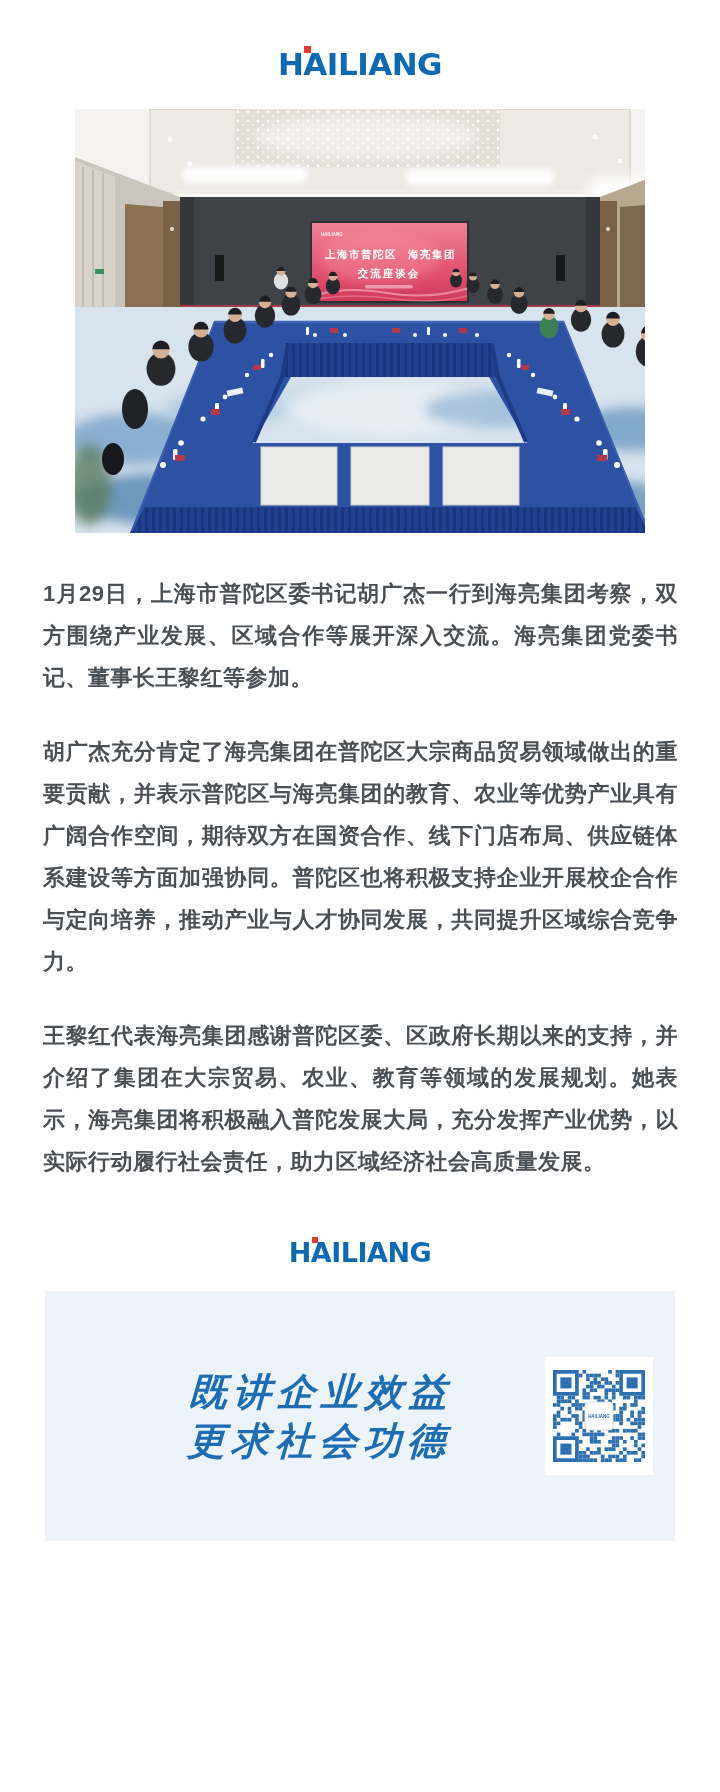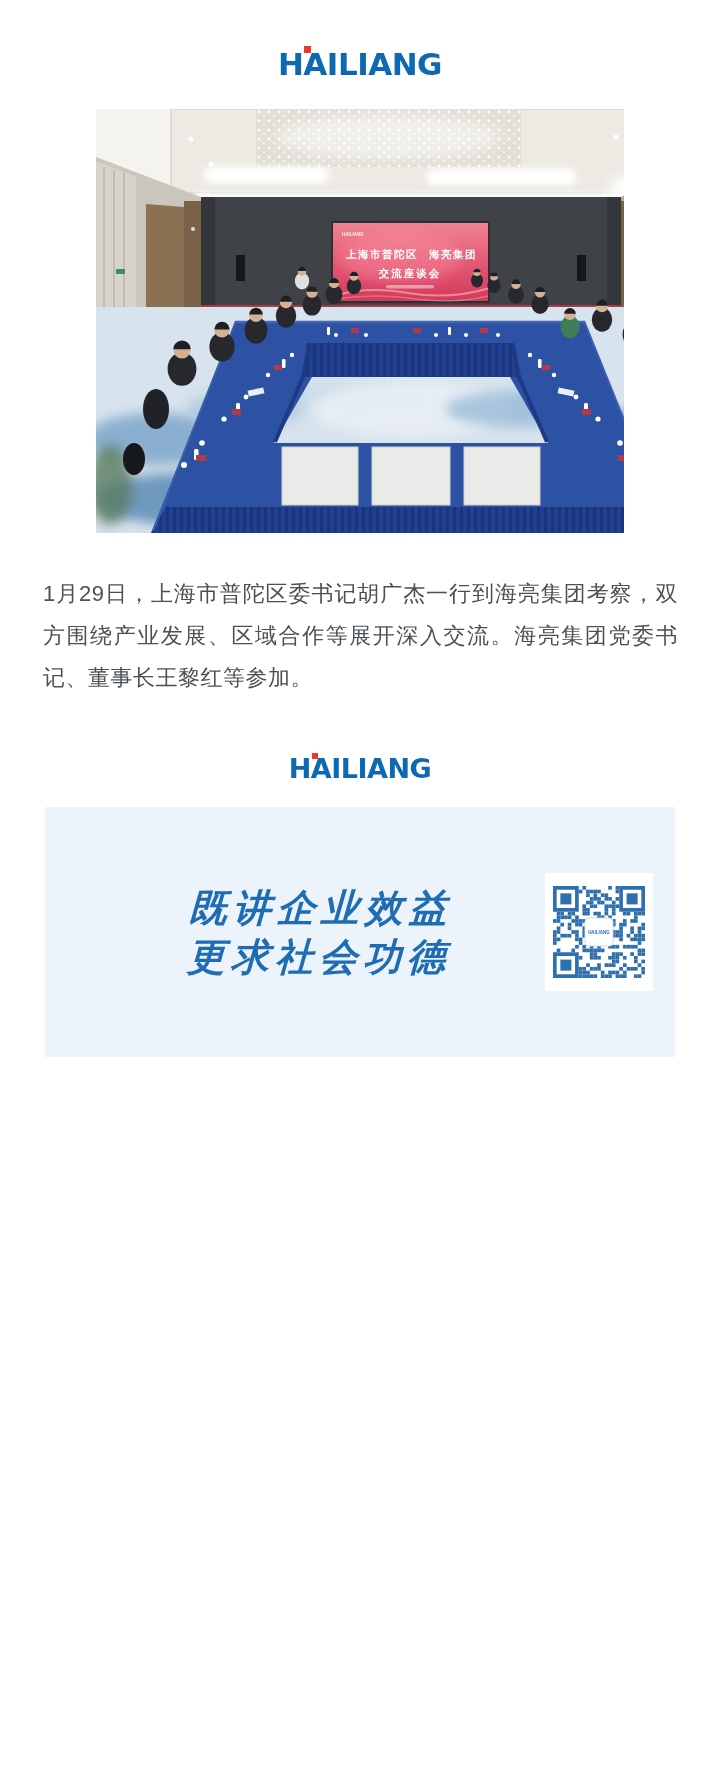--- a/index.html
+++ b/index.html
@@ -6,25 +6,25 @@
   .page{width:720px;min-height:1792px;margin:0 auto;background:#ffffff;
         font-family:"Liberation Sans","DejaVu Sans",sans-serif;box-sizing:border-box;
         padding-bottom:95px;overflow:hidden;}
   .logo-row{text-align:center;}
   .logo-row.header{padding-top:50px;}
   .logo{position:relative;display:inline-block;font-family:"DejaVu Sans",sans-serif;
         font-weight:bold;color:#0e69b3;font-size:31px;letter-spacing:-0.5px;line-height:28px;}
   .logo .dot{position:absolute;left:26px;top:-4px;width:7px;height:7px;background:#e8382f;}
   .logo.small{font-size:27px;line-height:24px;}
   .logo.small .dot{left:23px;top:-4px;width:6px;height:6px;}
-  .photo-wrap{width:528px;height:424px;margin:30px auto 0;overflow:hidden;}
+  .photo-wrap{width:570px;height:424px;margin:30px auto 0;overflow:hidden;}
   .photo-wrap svg{display:block;}
   .article{margin:40px 42px 0 43px;color:#4b5055;font-size:22px;line-height:42px;
            text-align:justify;letter-spacing:0.5px;}
-  .article p{margin:0 0 32px 0;}
+  .article p{margin:0 0 32px 0;font-weight:bold;}
   .article p:last-child{margin-bottom:0;}
   .footer-logo-row{margin-top:58px;text-align:center;}
   .promo-card{width:630px;height:250px;margin:25px auto 0;background:#edf3fa;
               display:flex;align-items:center;box-sizing:border-box;
               padding-left:50px;padding-right:22px;}
   .slogan{flex:1;text-align:center;color:#1e6cb3;font-weight:bold;font-size:38px;
           line-height:49px;letter-spacing:6px;font-style:italic;
           font-family:"DejaVu Serif","Liberation Serif",serif;transform:skewX(-2deg);}
   .qr-box{width:108px;height:118px;background:#ffffff;position:relative;flex:none;
           display:flex;align-items:center;justify-content:center;}
@@ -238,20 +238,22 @@
         <use href="#person-dark" transform="translate(612,247) scale(1.25)"></use>
         <ellipse cx="60" cy="300" rx="13" ry="20" fill="#202227"></ellipse>
         <ellipse cx="38" cy="350" rx="11" ry="16" fill="#17181c"></ellipse>
         <ellipse cx="623" cy="370" rx="13" ry="24" fill="#3f5d46"></ellipse>
       </g>
     </svg>
   </div>
 
   <div class="article">
     <p>1月29日，上海市普陀区委书记胡广杰一行到海亮集团考察，双方围绕产业发展、区域合作等展开深入交流。海亮集团党委书记、董事长王黎红等参加。</p>
+    <p>胡广杰充分肯定了海亮集团在普陀区大宗商品贸易领域做出的重要贡献，并表示普陀区与海亮集团的教育、农业等优势产业具有广阔合作空间，期待双方在国资合作、线下门店布局、供应链体系建设等方面加强协同。普陀区也将积极支持企业开展校企合作与定向培养，推动产业与人才协同发展，共同提升区域综合竞争力。</p>
+    <p>王黎红代表海亮集团感谢普陀区委、区政府长期以来的支持，并介绍了集团在大宗贸易、农业、教育等领域的发展规划。她表示，海亮集团将积极融入普陀发展大局，充分发挥产业优势，以实际行动履行社会责任，助力区域经济社会高质量发展。</p>
   </div>
 
   <div class="footer-logo-row">
     <span class="logo small">
       <span class="dot"></span>
       <span>HAILIANG</span>
     </span>
   </div>
 
   <div class="promo-card">

